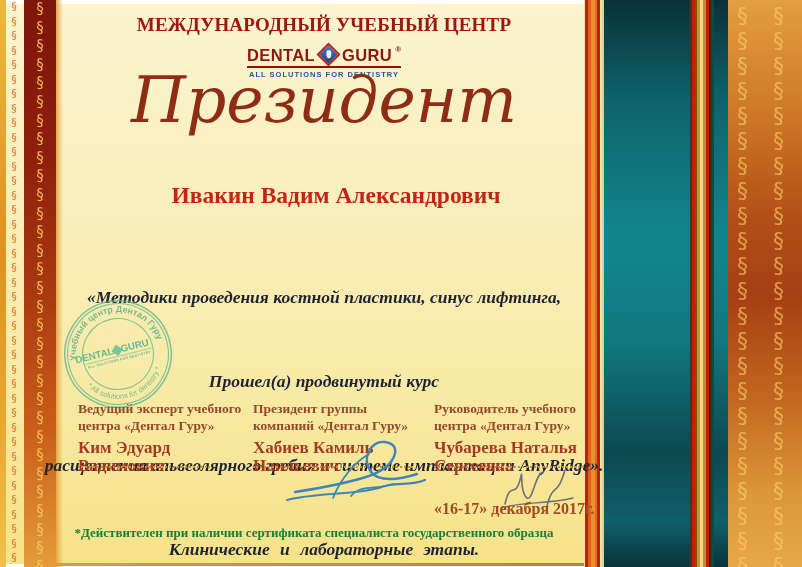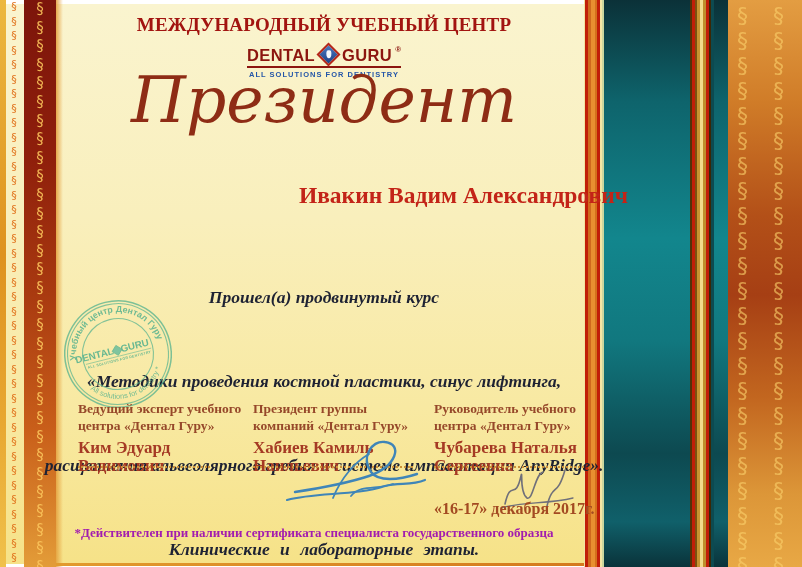--- a/index.html
+++ b/index.html
@@ -52,21 +52,21 @@
       background:linear-gradient(135deg,#4a79c0,#1d3f86);border:2px solid #b5261a;}
   .logo-tooth{position:absolute;left:4px;top:2px;width:5px;height:8px;background:#f4f6fa;
       border-radius:46% 46% 58% 58%/36% 36% 64% 64%;transform:rotate(-45deg);}
   .logo-reg{font-family:"Liberation Sans",sans-serif;font-weight:bold;font-size:8px;
       color:#8c150f;vertical-align:top;position:relative;top:-6px;}
   .logo-tagline{font-family:"Liberation Sans",sans-serif;font-weight:bold;font-size:7.5px;
       color:#2456a8;letter-spacing:1.02px;margin-top:2px;text-align:center;}
   .script-title{position:absolute;left:60px;top:64px;width:528px;text-align:center;
       font-family:"DejaVu Serif",serif;font-style:italic;font-weight:normal;
       font-size:63px;color:#8e2c15;}
-  .recipient{position:absolute;left:60px;top:182px;width:568px;text-align:right;
+  .recipient{position:absolute;left:52px;top:182px;width:568px;text-align:center;
       font-weight:bold;font-size:23.5px;color:#c32418;}
   .course{position:absolute;left:40px;top:227px;width:568px;text-align:center;
       font-style:italic;font-weight:bold;font-size:17.5px;line-height:28px;color:#1e2233;white-space:pre-wrap;}
   .course div:nth-child(4){word-spacing:6px;}
   .course div:nth-child(5){word-spacing:3px;}
 
   
   .stamp{position:absolute;left:62px;top:298px;width:112px;height:112px;
       transform:rotate(-14deg);opacity:0.88;}
 
@@ -78,21 +78,21 @@
   .sig-role{font-weight:bold;font-size:13.5px;line-height:17px;color:#96482a;}
   .sig-name{font-weight:bold;font-size:17px;line-height:18px;color:#a53a24;margin-top:5px;}
   .dots{position:absolute;height:0;border-top:2px dotted #cb9038;}
   .dots.d1{left:78px;top:466px;width:132px;}
   .dots.d2{left:253px;top:466px;width:160px;}
   .dots.d3{left:434px;top:466px;width:150px;}
   .sig-blue{position:absolute;left:281px;top:434px;width:158px;height:82px;}
   .sig-gray{position:absolute;left:497px;top:462px;width:82px;height:52px;}
   .issue-date{position:absolute;left:434px;top:500px;font-weight:bold;font-size:16px;color:#a34a22;}
   .footnote{position:absolute;left:50px;top:525px;width:528px;text-align:center;
-      font-weight:bold;font-size:13px;color:#a21caf;}
+      font-weight:bold;font-size:13px;color:#15803d;}
 </style>
 </head>
 <body>
 
 <div class="canvas">
   <div class="page"></div>
 
   <div class="gold-strip"></div>
   <div class="motif-col">§
 §
@@ -193,22 +193,22 @@
       </div>
       <div class="logo-tagline">ALL SOLUTIONS FOR DENTISTRY</div>
     </div>
   </div>
 
   <div class="script-title">Президент</div>
 
   <div class="recipient">Ивакин Вадим Александрович</div>
 
   <div class="course">
+    <div>«Методики проведения костной пластики, синус лифтинга,</div>
     <div>Прошел(а) продвинутый курс</div>
-    <div>«Методики проведения костной пластики, синус лифтинга,</div>
     <div>расщепления альвеолярного гребня и системе имплантации AnyRidge».</div>
     <div>Клинические и лабораторные этапы.</div>
     
   </div>
 
   <svg class="stamp" viewBox="0 0 120 120">
     <circle cx="60" cy="60" r="57" fill="none" stroke="#54b18e" stroke-width="1.6" opacity="0.85"></circle>
     <circle cx="60" cy="60" r="54" fill="none" stroke="#54b18e" stroke-width="1.2" opacity="0.8"></circle>
     <circle cx="60" cy="60" r="38" fill="none" stroke="#54b18e" stroke-width="1.2" opacity="0.8"></circle>
     <path id="arcT" d="M 15,60 A 45,45 0 0 1 105,60" fill="none"></path>

